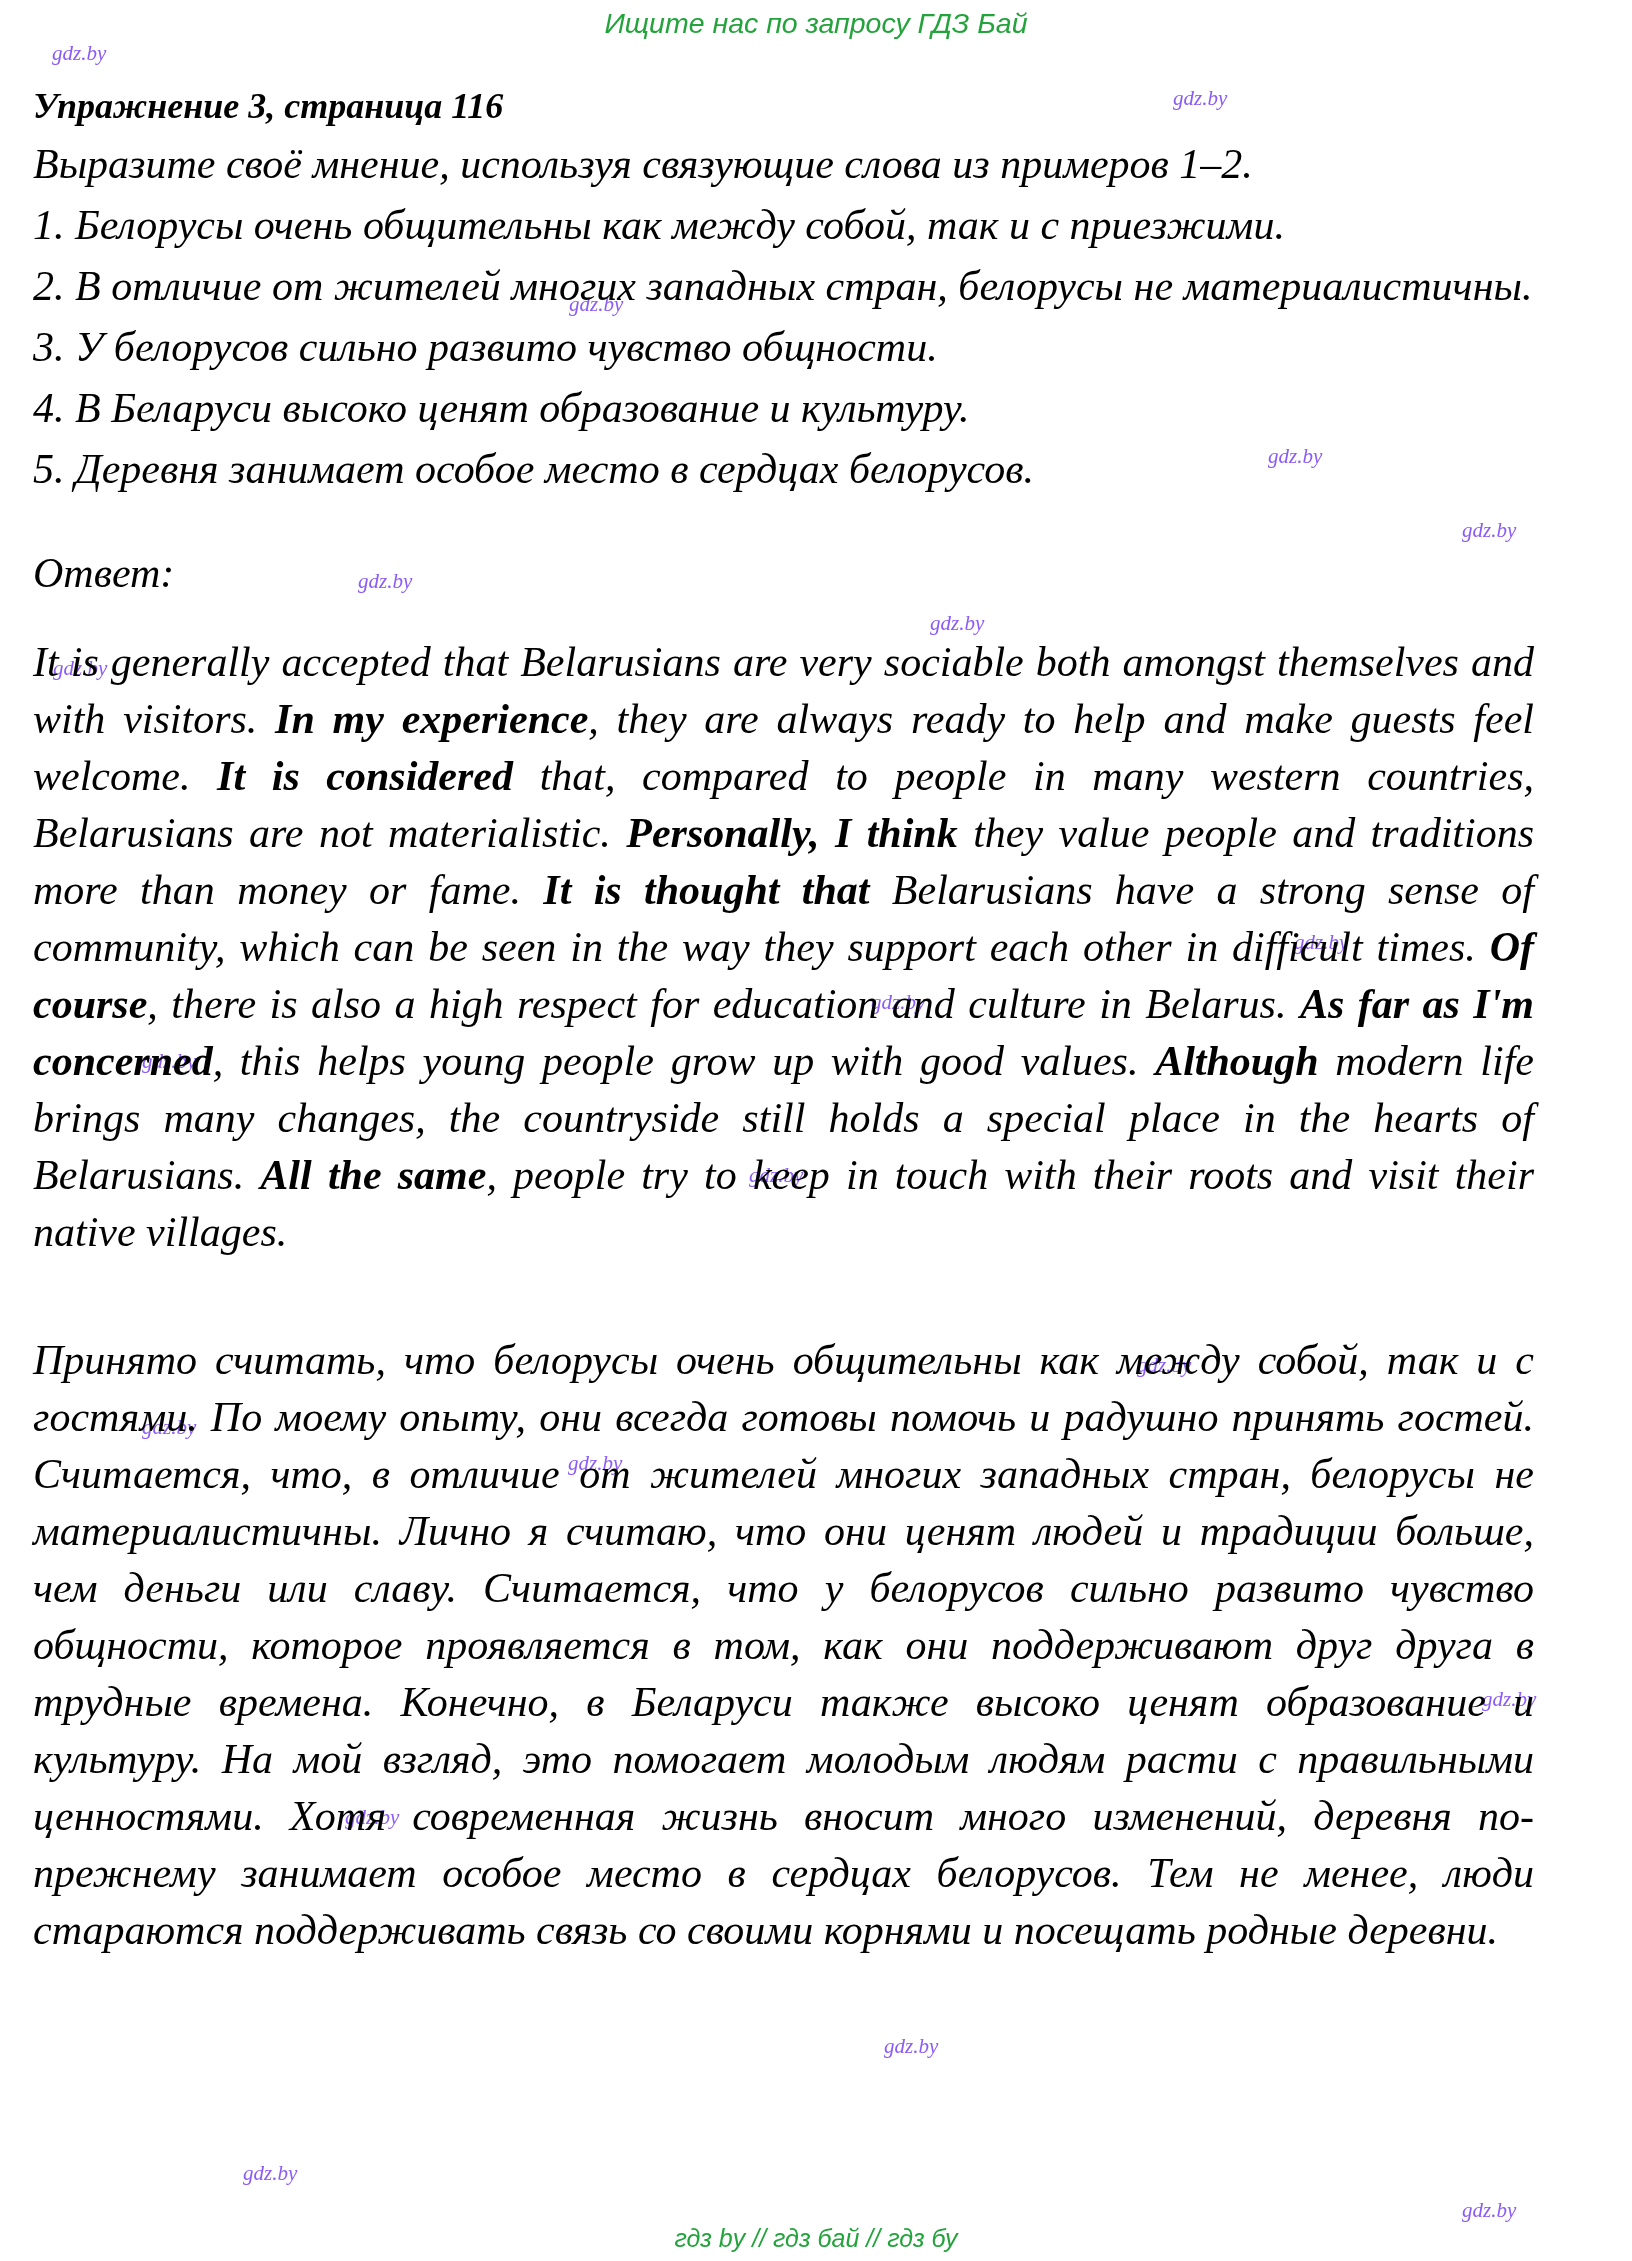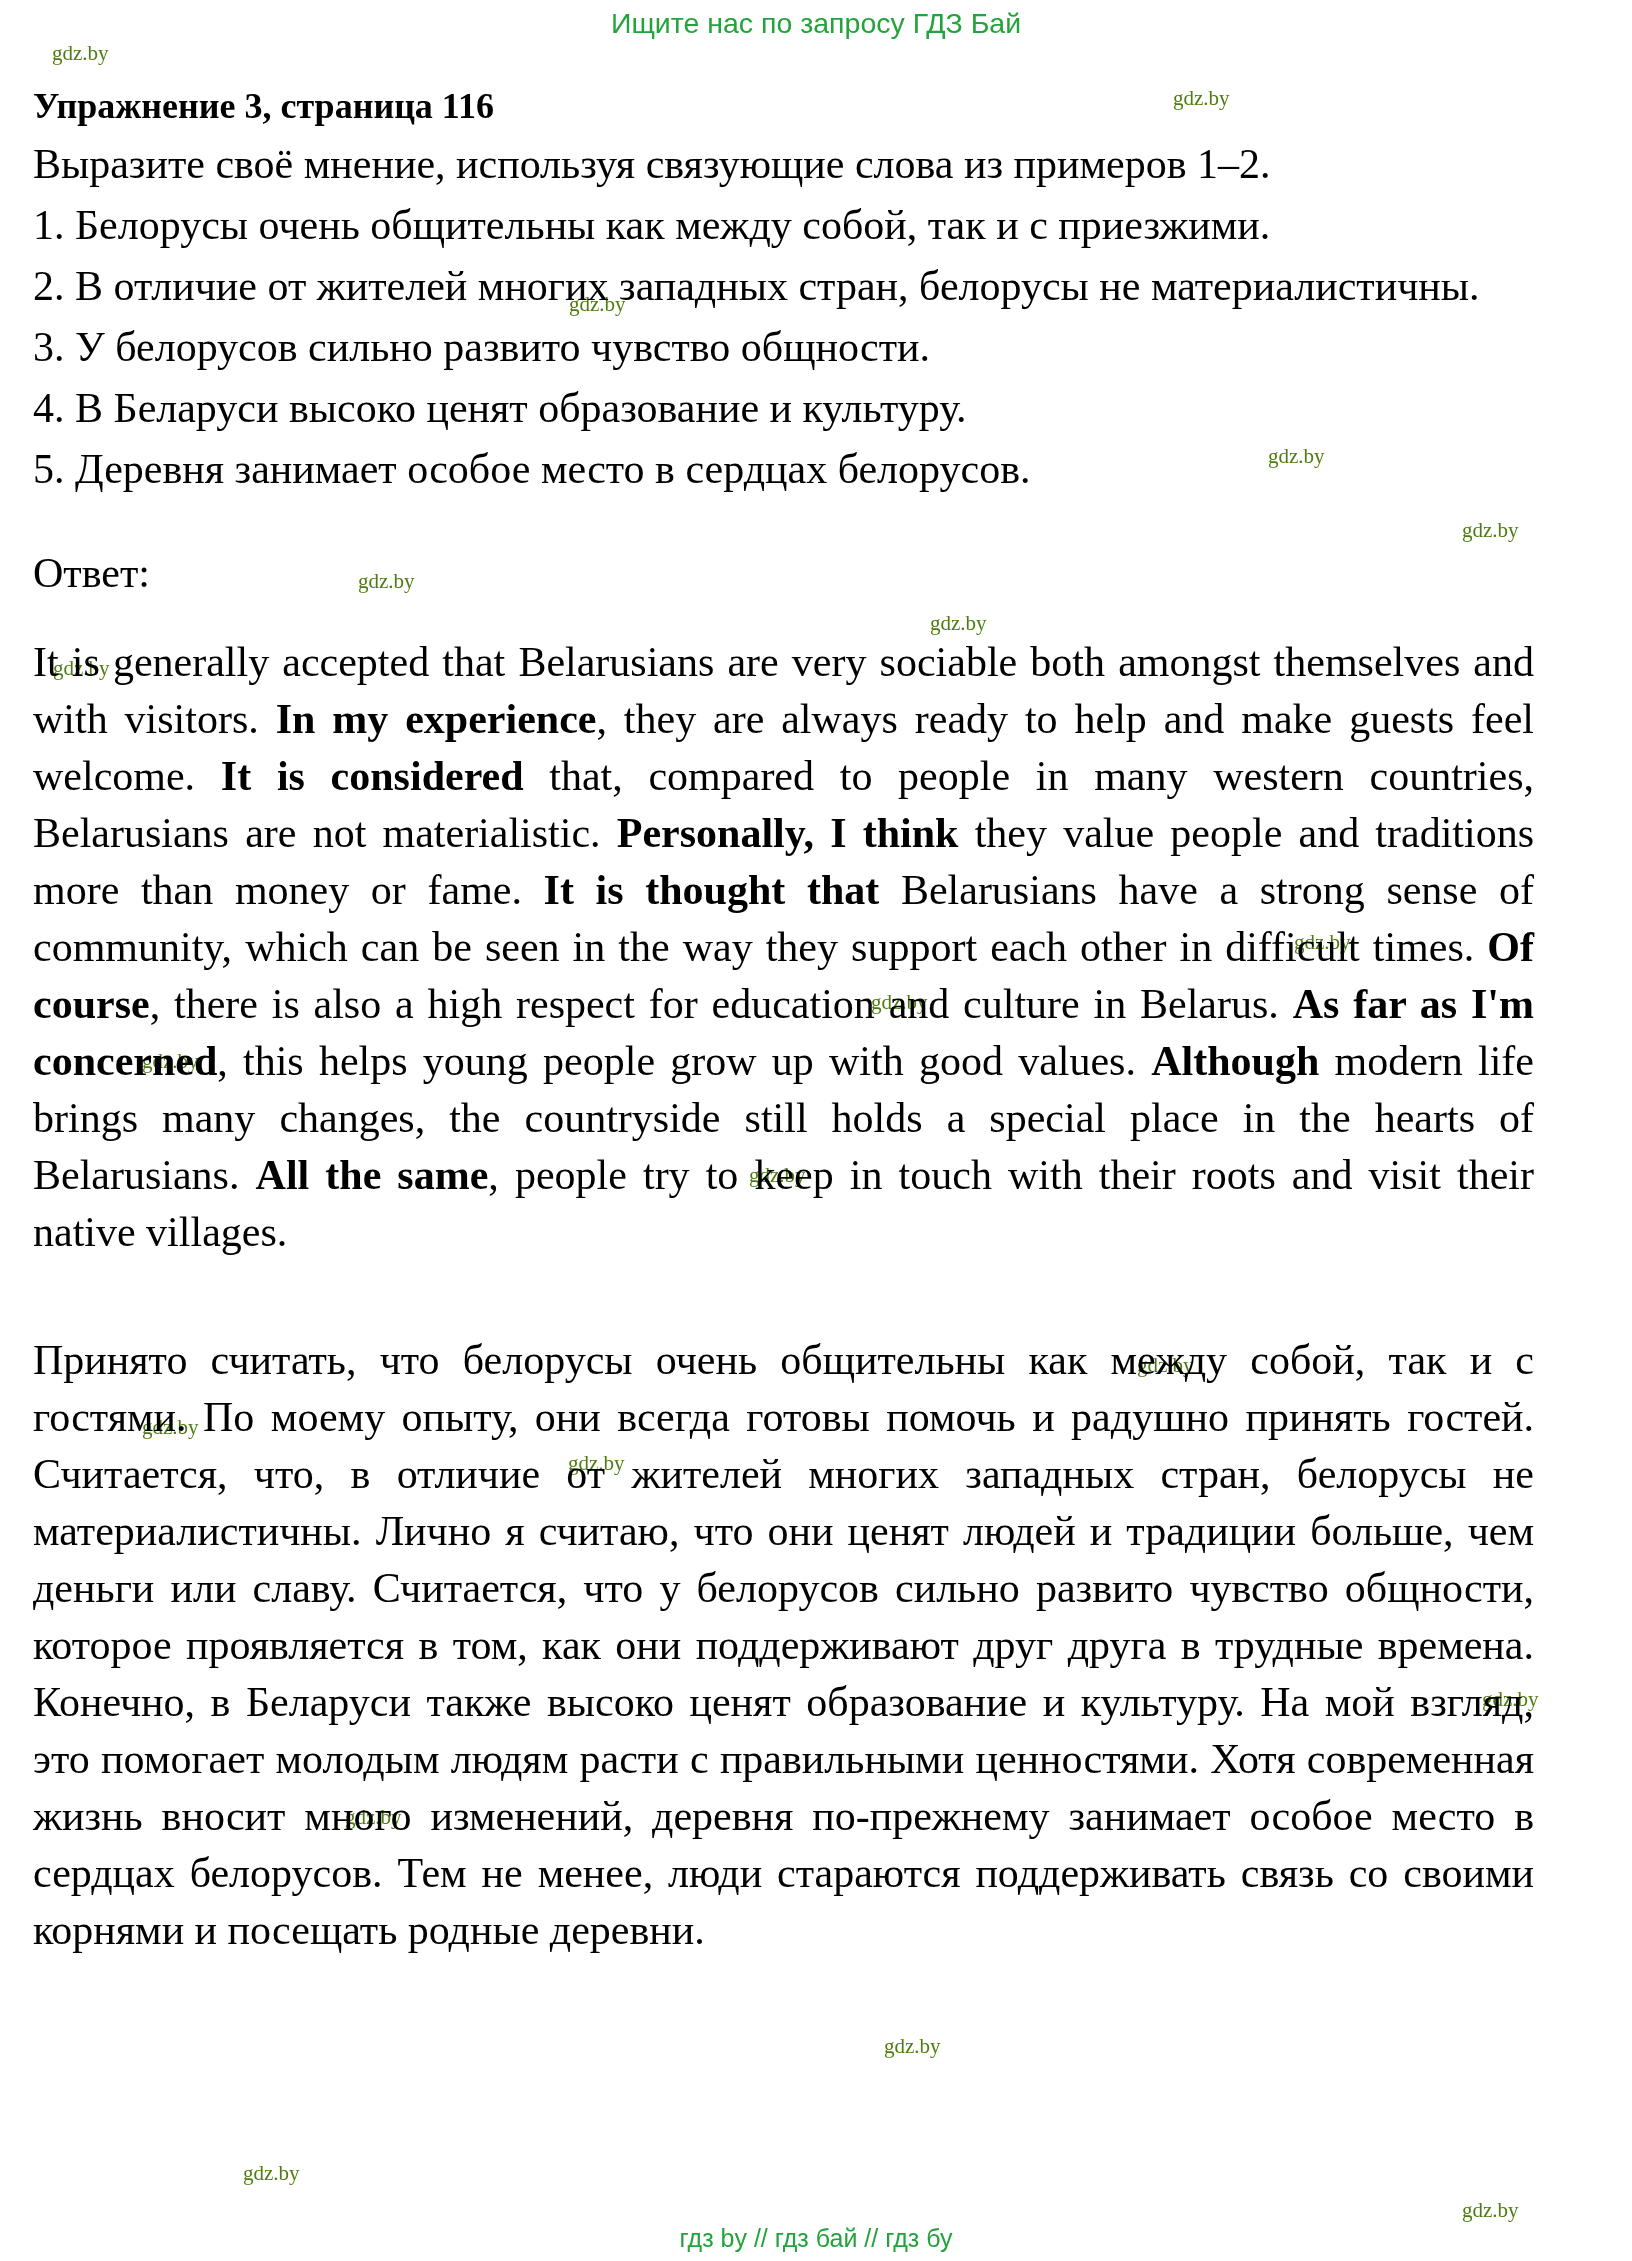--- a/index.html
+++ b/index.html
@@ -1,15 +1,15 @@
 <!DOCTYPE html>
 <html style="--green: #23a33b;font-size:14px"><head>
 <meta charset="utf-8">
 <style>
-  * { margin: 0; padding: 0; box-sizing: border-box; }
+  * { margin: 0; padding: 0; box-sizing: border-box; font-style: italic; }
   html, body { background: #ffffff; }
   body {
     width: 1632px;
     height: 2261px;
     position: relative;
     overflow: hidden;
     font-family: "Liberation Serif", serif;
     color: #000;
   }
   .page { position: absolute; inset: 0; }
@@ -18,21 +18,21 @@
     top: 7px; left: 0; width: 100%;
     text-align: center;
     font-family: "Liberation Sans", sans-serif;
     font-size: 28.5px;
     color: var(--green, #23a33b);
   }
   .wm {
     position: absolute;
     font-family: "Liberation Serif", serif;
     font-size: 21px;
-    color: #4d7c0f;
+    color: #8b5cf6;
     white-space: nowrap;
   }
   .content {
     position: absolute;
     left: 33px; top: 76px;
     width: 1501px;
     font-size: 42px;
     line-height: 57px;
     text-align: left;
   }

